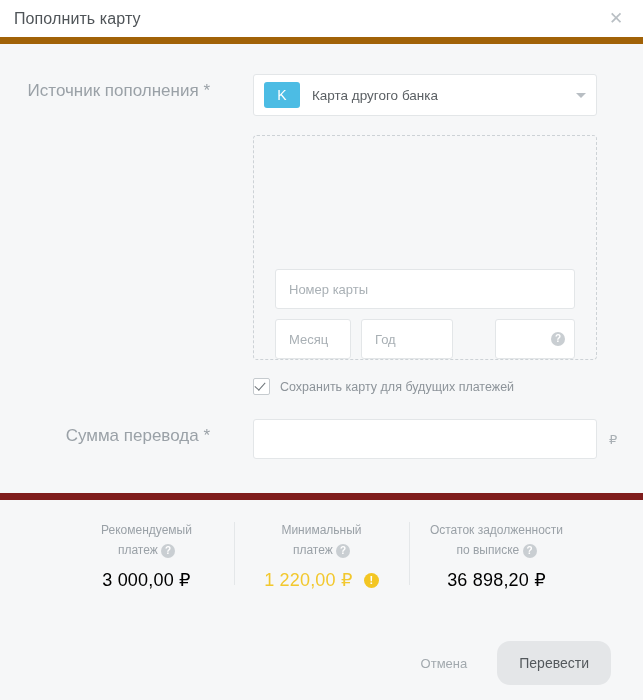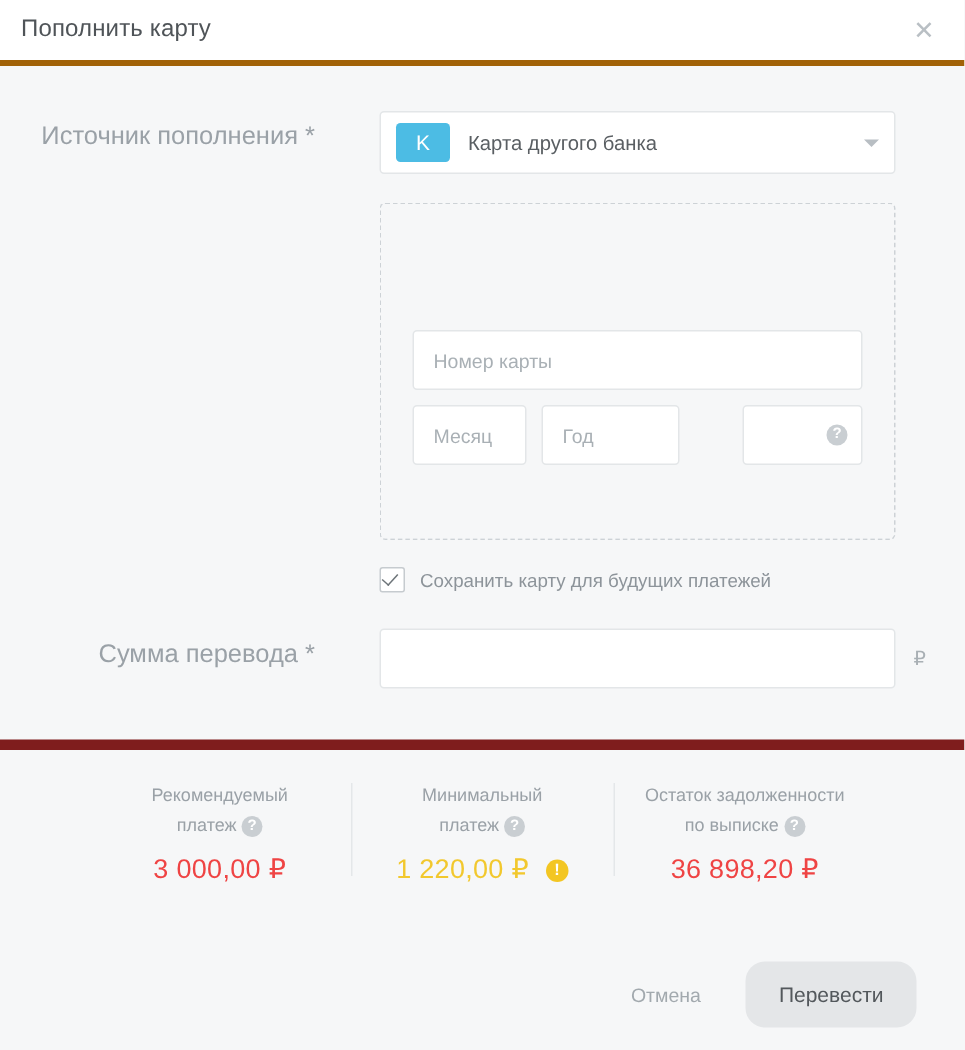--- a/index.html
+++ b/index.html
@@ -20,21 +20,21 @@
     height: 700px;
     background: #f6f7f8;
     display: flex;
     flex-direction: column;
     box-sizing: border-box;
   }
   
   .modal-header {
     height: 44px;
     background: #ffffff;
-    border-bottom: 4px solid #a16207;
+    border-bottom: 7px solid #a16207;
     display: flex;
     align-items: center;
     padding: 0 16px 0 14px;
     box-sizing: border-box;
     flex: none;
   }
   .modal-title {
     font-size: 16px;
     color: #4f5458;
     font-weight: 400;
@@ -122,20 +122,21 @@
   .card-panel {
     margin: 19px 0 0 253px;
     width: 344px;
     height: 225px;
     border: 1px dashed #cdd2d6;
     border-radius: 4px;
     box-sizing: border-box;
     padding: 26px 21px 0 21px;
     display: flex;
     flex-direction: column;
+    justify-content: flex-end;
   }
   .text-input {
     background: #ffffff;
     border: 1px solid #e3e6e8;
     border-radius: 3px;
     box-sizing: border-box;
     font-family: "Liberation Sans", "DejaVu Sans", sans-serif;
     font-size: 13px;
     color: #5a5f63;
     padding: 0 13px;
@@ -263,21 +264,21 @@
     font-size: 12px;
     color: #9aa1a7;
     line-height: 20px;
   }
   .summary-value {
     margin-top: 9px;
     font-size: 18px;
     letter-spacing: 0.2px;
     white-space: nowrap;
   }
-  .val-teal { color: #ef4444; }
+  .val-teal { color: #000000; }
   .val-amber { color: #f2c82e; }
   .warn-icon {
     display: inline-flex;
     align-items: center;
     justify-content: center;
     width: 15px;
     height: 15px;
     border-radius: 50%;
     background: #f3c623;
     color: #ffffff;

